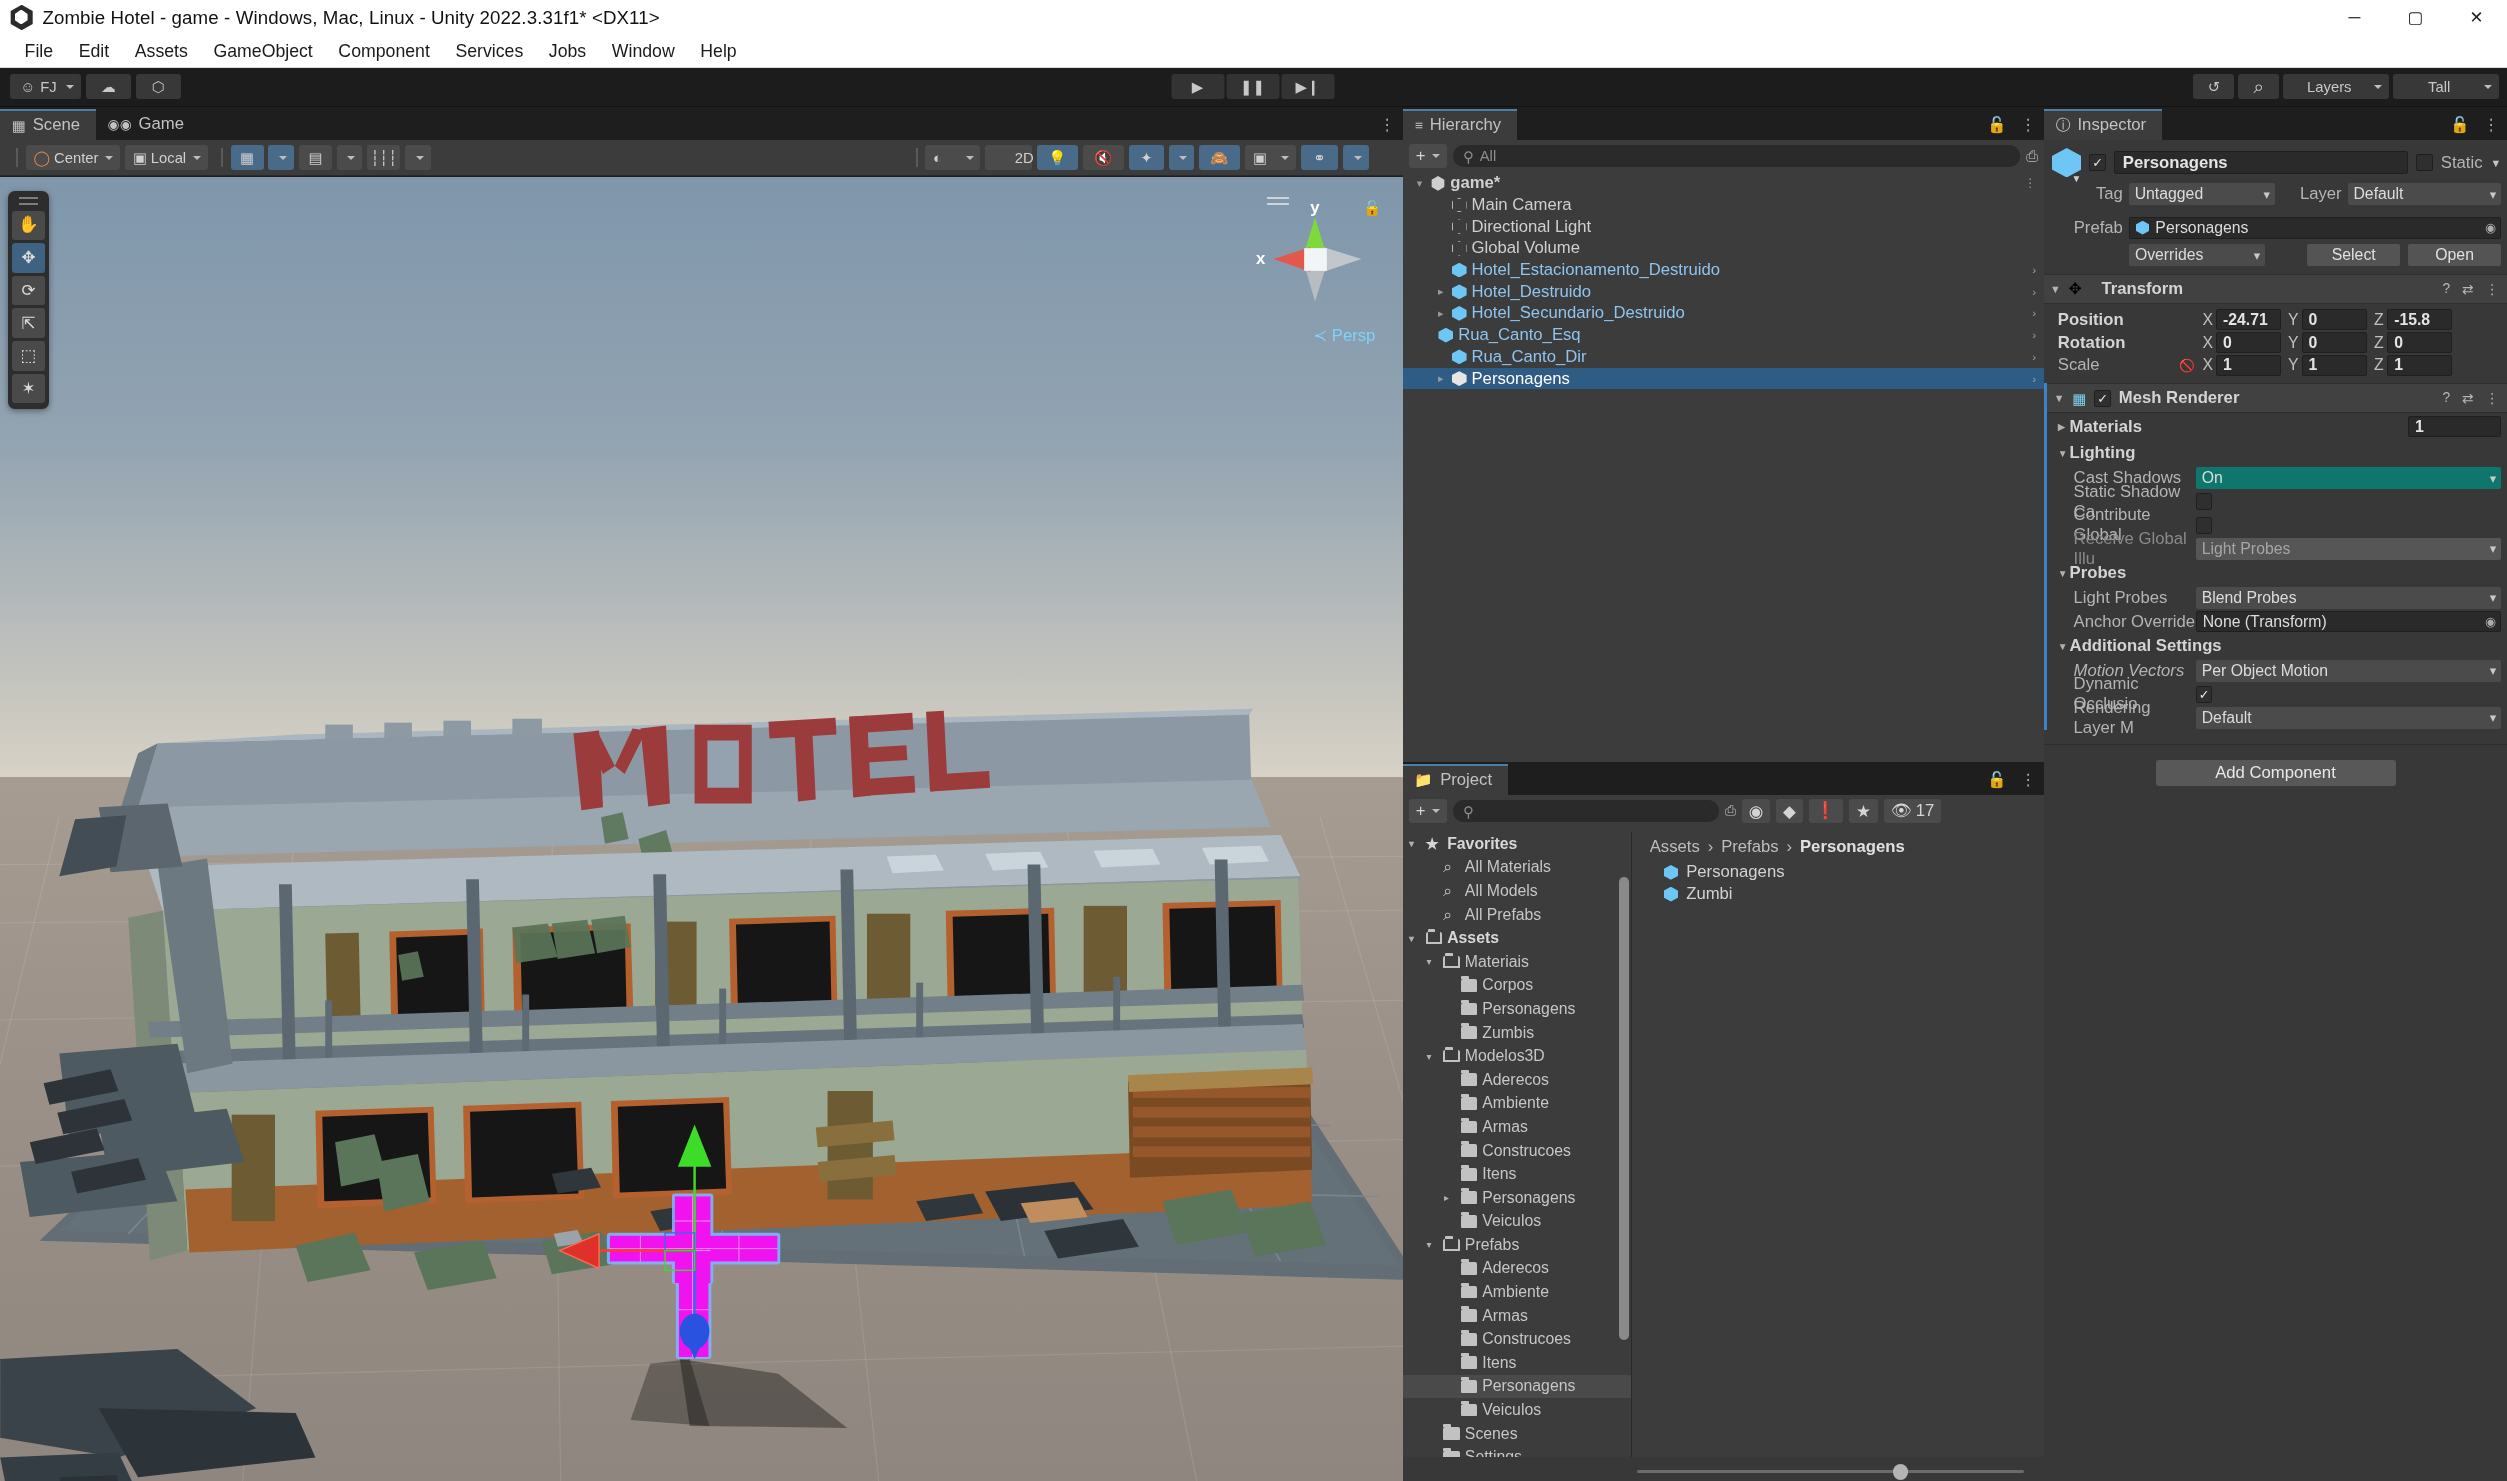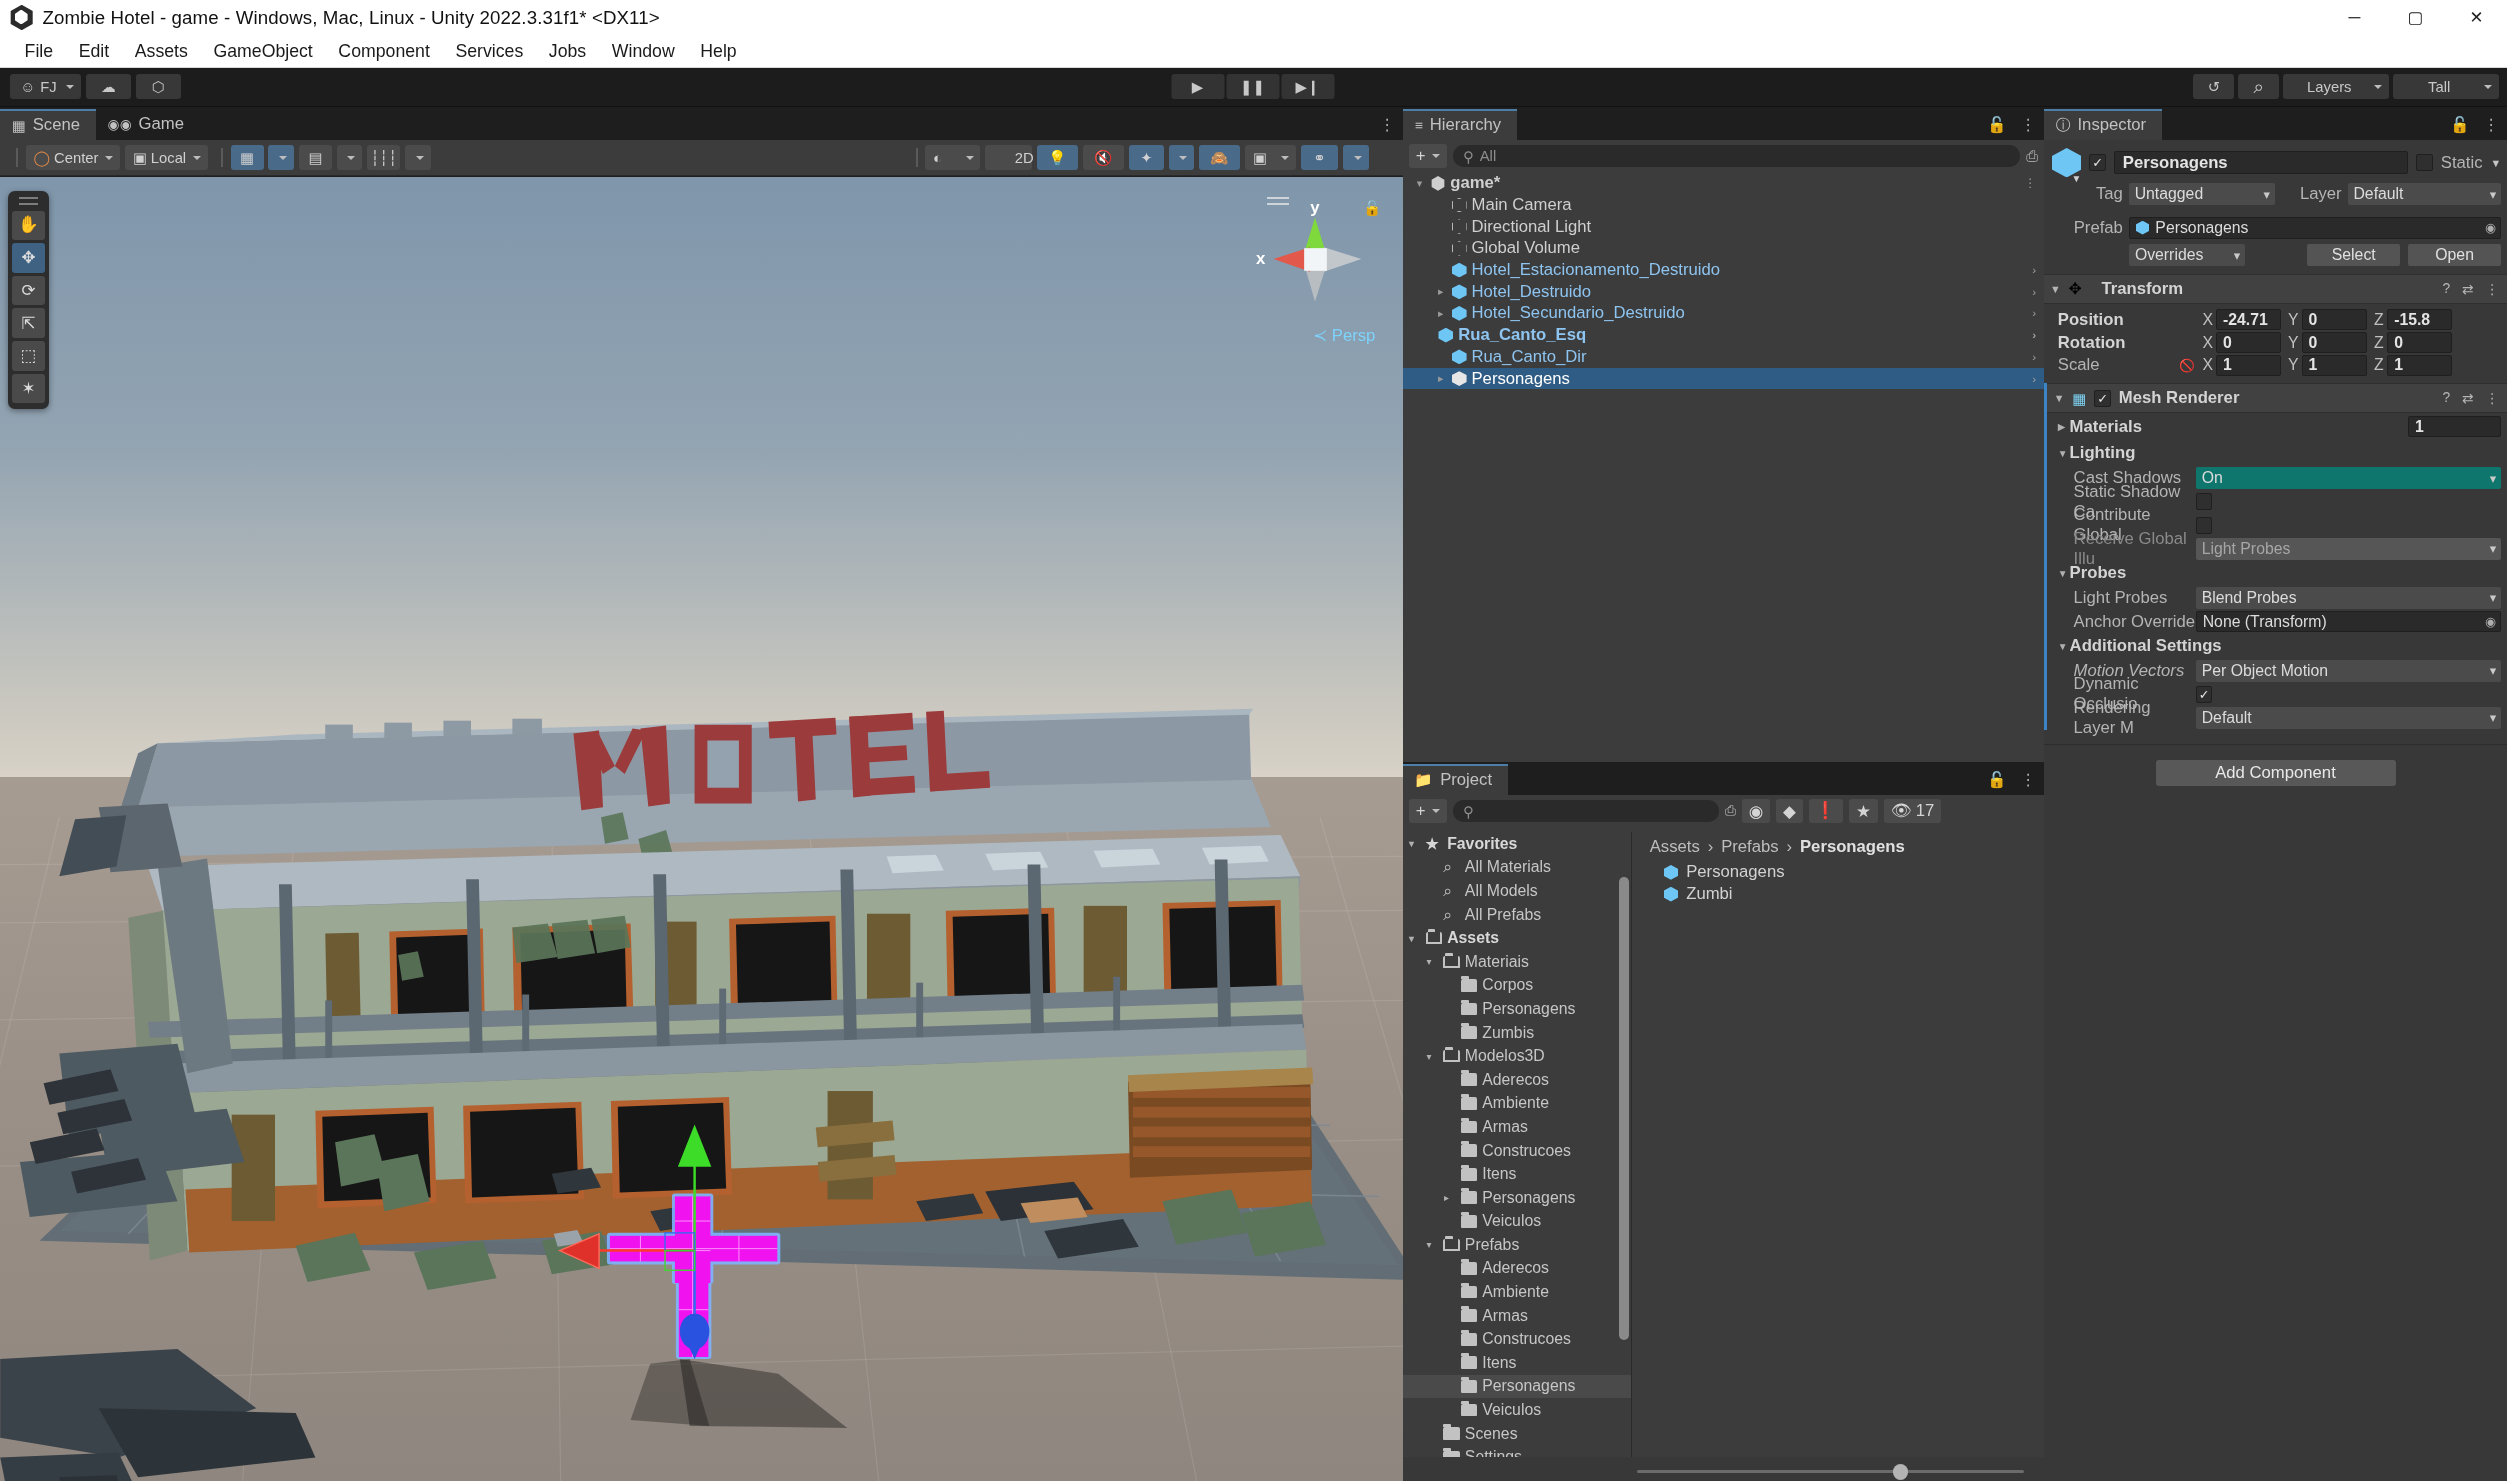--- a/index.html
+++ b/index.html
@@ -680,21 +680,21 @@
             <span class="chev">›</span>
           </div>
           <div class="hrow prefab" style="padding-left: 35px;">
             <span class="arw">▸</span>
             <span class="ico">
               <span class="cube"></span>
             </span>
             <span>Hotel_Secundario_Destruido</span>
             <span class="chev">›</span>
           </div>
-          <div class="hrow prefab" style=" font-weight: bold;">
+          <div class="hrow prefab" style="">
             <span class="arw"></span>
             <span class="ico">
               <span class="cube"></span>
             </span>
             <span>Rua_Canto_Esq</span>
             <span class="chev">›</span>
           </div>
           <div class="hrow prefab" style="padding-left: 35px;">
             <span class="arw"></span>
             <span class="ico">
@@ -965,21 +965,21 @@
       <div style="display:flex;align-items:center;padding:5.9px 5.9px 2px 7.9px;gap:5.9px;">
         <div class="lbl" style="width:71px;text-align:right;">Prefab</div>
         <div class="objfield" style="flex:1;gap:5.9px;">
           <span style="display:inline-block;width:13.8px;height:13.8px;background:#6ec6f5;
                 clip-path:polygon(50% 0,100% 27%,100% 73%,50% 100%,0 73%,0 27%);"></span>
           <span>Personagens</span>
           <span style="position:absolute;right:3.9px;color:#aeaeae;font-size:12.8px;">◉</span>
         </div>
       </div>
       <div style="display:flex;align-items:center;padding:3.9px 5.9px 7.9px 85px;gap:7.9px;">
-        <div class="popup" style="width:116px;">
+        <div class="popup" style="width:136px;">
           <span>Overrides</span>
         </div>
         <div style="flex:1;"></div>
         <div class="btn" style="width:93px;">Select</div>
         <div class="btn" style="width:93px;">Open</div>
       </div>
 
       <div class="comphdr">
         <span style="color:#b4b4b4;font-size:10.8px;">▼</span>
         <span style="font-size:15.8px;">✥</span>

